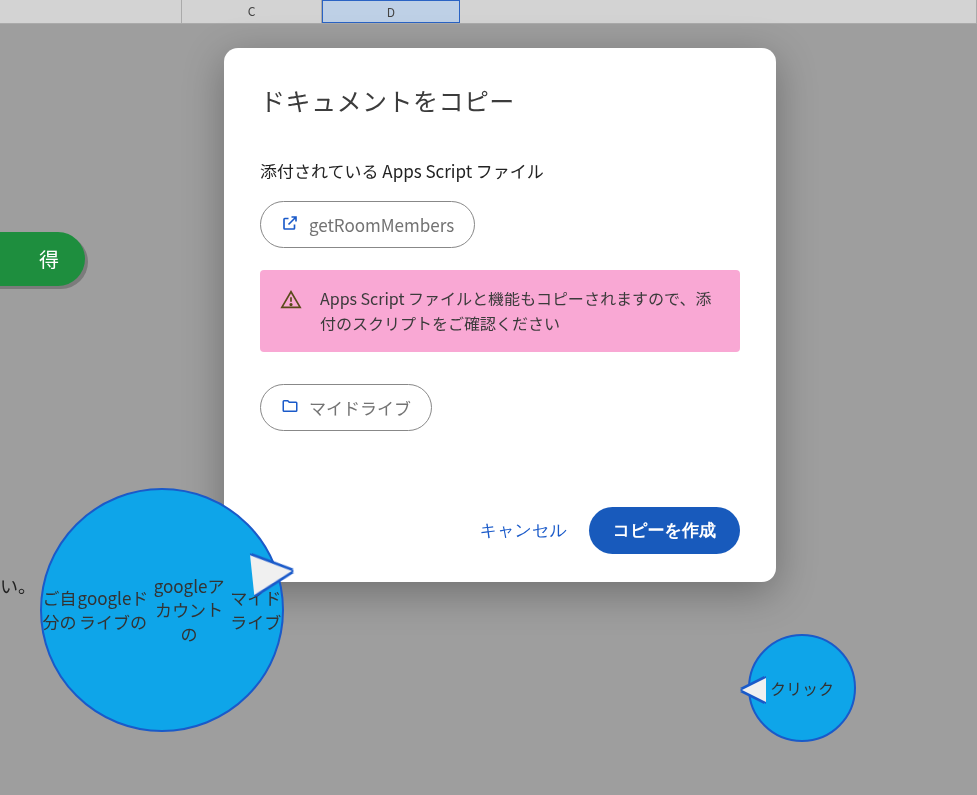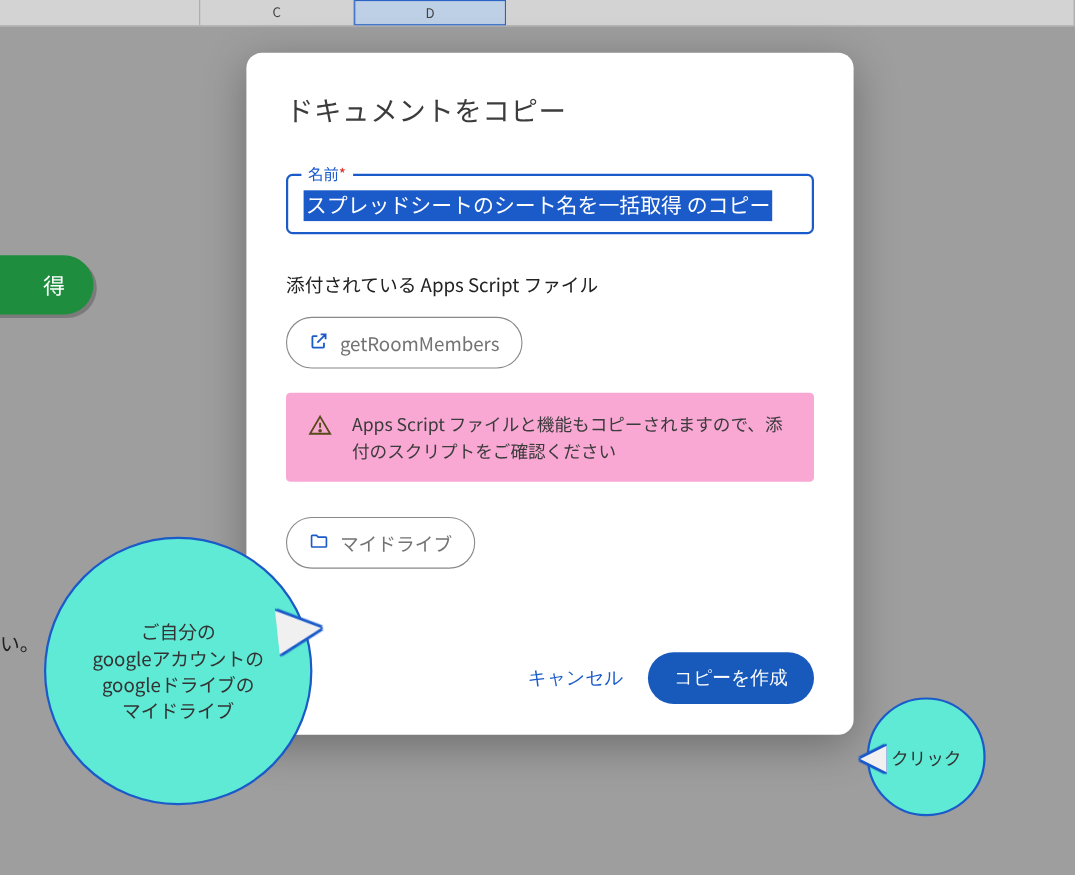--- a/index.html
+++ b/index.html
@@ -146,33 +146,32 @@
       font-weight: 500;
       padding: 8px 10px;
       cursor: pointer;
       background: none;
       border: none;
     }
     .btn-fill {
       background: #185abc;
       color: #fff;
       font-size: 17px;
-      font-weight: 400;
+      font-weight: 700;
       padding: 12px 24px;
       border: none;
       border-radius: 24px;
       cursor: pointer;
     }
     .callout {
       position: absolute;
-      background: #5eead4;
+      background: #0ea5e9;
       border: 2.5px solid #1a5ac9;
       border-radius: 50%;
       display: flex;
-      flex-direction: column;
       align-items: center;
       justify-content: center;
       text-align: center;
       font-size: 17px;
       color: #333;
       line-height: 1.4;
       pointer-events: none;
     }
     .callout.left {
       left: 40px; top: 488px;
@@ -182,21 +181,21 @@
       content: '';
       position: absolute;
       right: -30px; top: 62px;
       width: 0; height: 0;
       border: 20px solid transparent;
       border-left: 40px solid #f0f0f0;
       filter: drop-shadow(2px 0 0 #1a5ac9) drop-shadow(0 -2px 0 #1a5ac9) drop-shadow(0 2px 0 #1a5ac9);
       transform: rotate(-6deg);
     }
     .callout.right {
-      left: 788px; top: 634px;
+      left: 748px; top: 634px;
       width: 108px; height: 108px;
       font-size: 16px;
     }
     .callout.right::before {
       content: '';
       position: absolute;
       left: -20px; top: 42px;
       width: 0; height: 0;
       border: 12px solid transparent;
       border-right: 24px solid #f0f0f0;
@@ -215,26 +214,20 @@
   </div>
   <div class="green-btn">得</div>
   <div class="trail-text">い。</div>
 </div>
 
 <div class="scrim"></div>
 
 <div class="dialog">
   <h1 class="dialog-title">ドキュメントをコピー</h1>
 
-  <div class="name-field">
-    <div class="name-label">
-      <span>名前</span><span class="asterisk">*</span>
-    </div>
-    <span class="name-input">スプレッドシートのシート名を一括取得 のコピー</span>
-  </div>
 
   <div class="section-label">添付されている Apps Script ファイル</div>
 
   <div class="chip">
     <span class="icon">
       <svg viewBox="0 0 24 24" fill="none" stroke="#1a5ac9" stroke-width="2.2">
         <path d="M14 4h6v6M20 4L10 14M18 14v5a1 1 0 0 1-1 1H5a1 1 0 0 1-1-1V7a1 1 0 0 1 1-1h5"></path>
       </svg>
     </span>
     <span>getRoomMembers</span>
@@ -263,20 +256,20 @@
   </div>
 
   <div class="actions">
     <button class="btn-text">キャンセル</button>
     <button class="btn-fill">コピーを作成</button>
   </div>
 </div>
 
 <div class="callout left">
   <span>ご自分の</span>
+  <span>googleドライブの</span>
   <span>googleアカウントの</span>
-  <span>googleドライブの</span>
   <span>マイドライブ</span>
 </div>
 
 <div class="callout right">
   <span>クリック</span>
 </div>
 
 </body></html>

